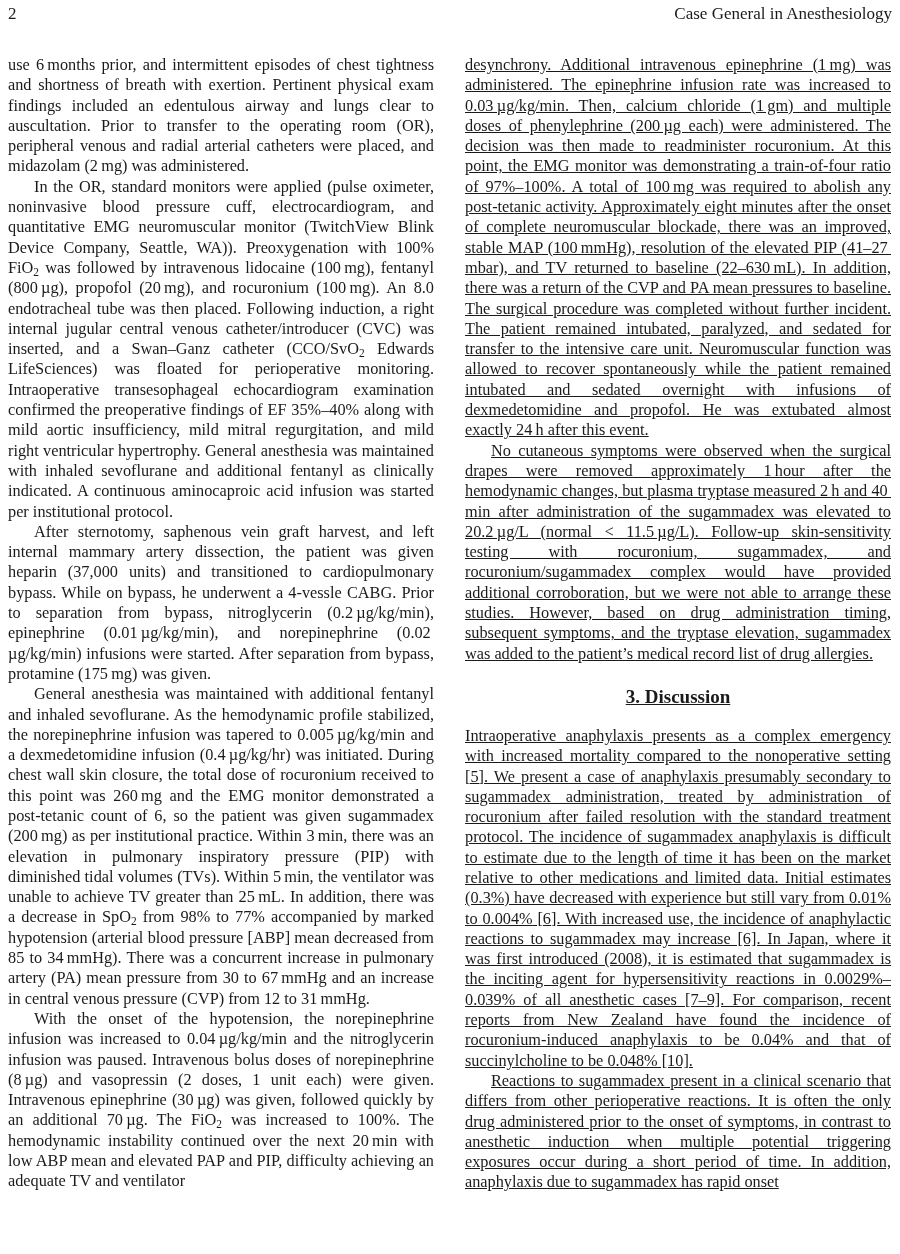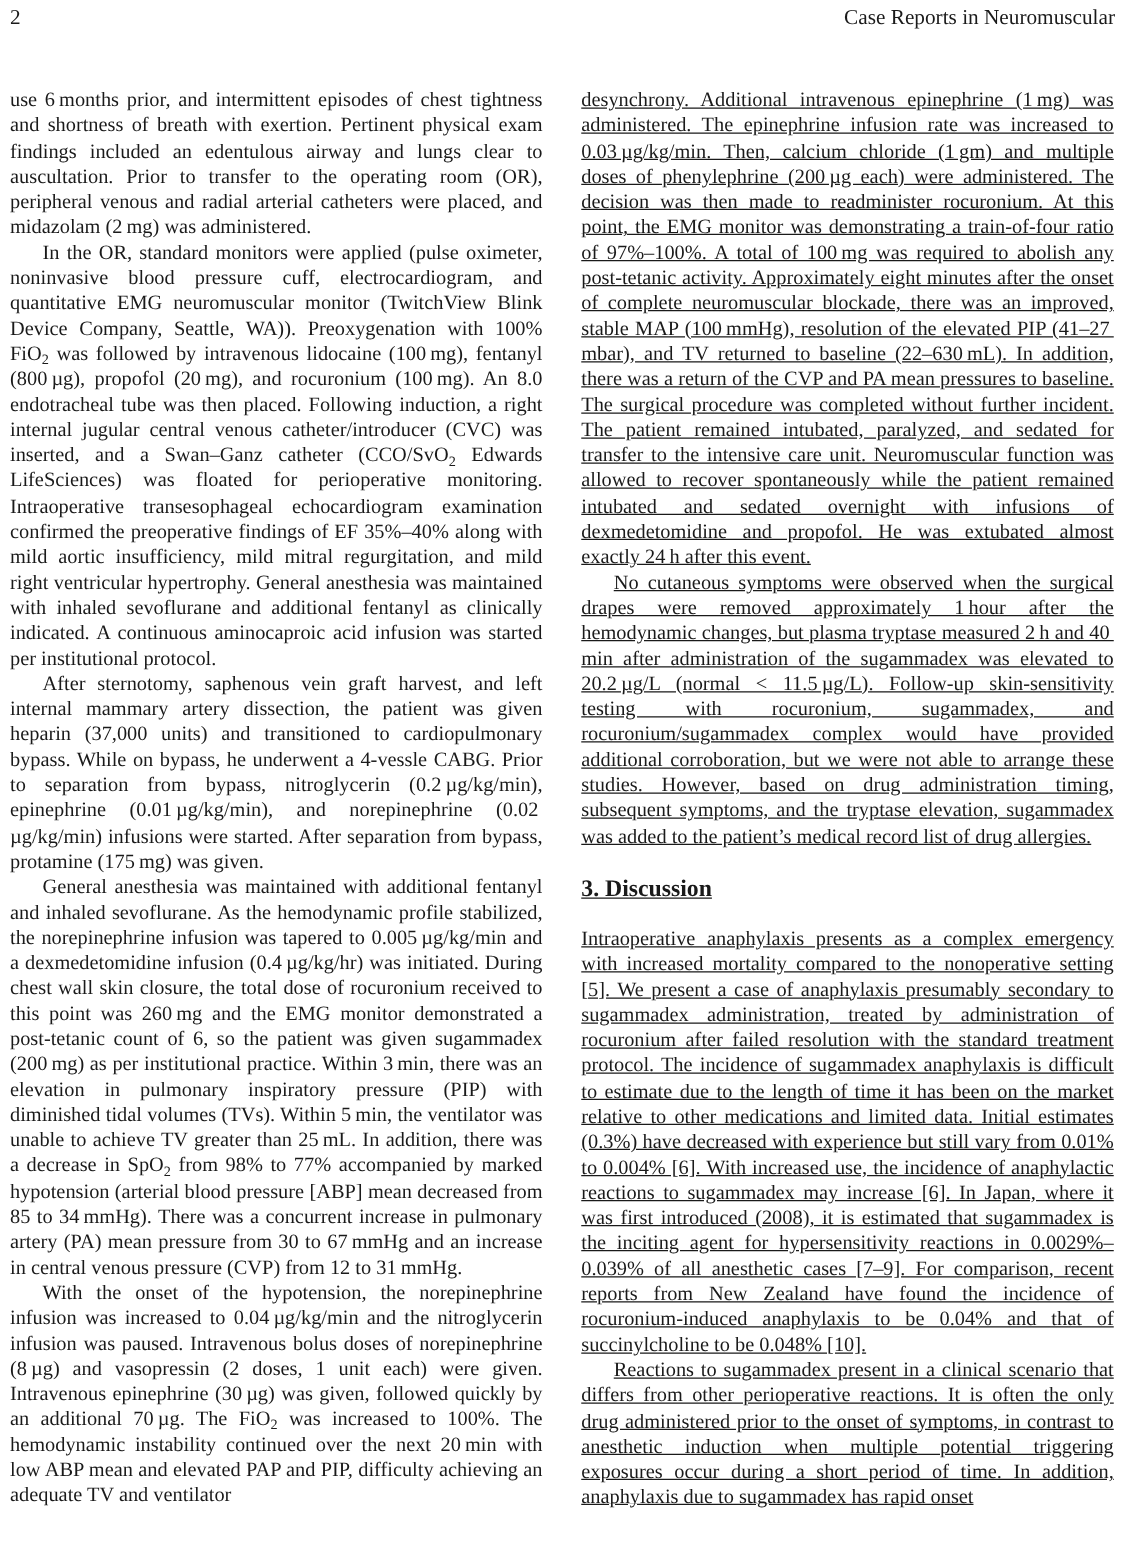--- a/index.html
+++ b/index.html
@@ -13,39 +13,39 @@
   }
   .page-number {
     position: absolute; left: 8px; top: 4px; font-size: 17px;
   }
   .journal-name {
     position: absolute; right: 8px; top: 4px; font-size: 17px;
   }
   .column {
     position: absolute; top: 55px; width: 426px;
     font-size: 16.3px; line-height: 20.3px;
-    text-align: justify; hyphens: auto; margin-top: 15px;
+    text-align: justify; hyphens: auto;
   }
   .col-left { left: 8px; }
   .col-right { left: 465px; text-decoration: underline; }
   .para { margin: 0; text-indent: 26px; }
   .para.noindent { text-indent: 0; }
   .section-heading {
     font-family: "Liberation Serif", "DejaVu Serif", serif;
     font-weight: bold; font-size: 19px; line-height: 22px;
-    margin: 22px 0 18px 0; text-align: left;
+    margin: 22px 0 18px 0; text-align: center;
   }
   sub { font-size: 0.7em; line-height: 0; vertical-align: -0.3em; }
 </style>
 </head>
 <body>
 
 <div class="page-header">
   <span class="page-number">2</span>
-  <span class="journal-name">Case Reports in Neuromuscular</span>
+  <span class="journal-name">Case General in Anesthesiology</span>
 </div>
 
 <div class="column col-left">
     <p class="para noindent" lang="en"><span>use 6 months prior, and intermittent episodes of chest tightness and shortness of breath with exertion. Pertinent physical exam findings included an edentulous airway and lungs clear to auscultation. Prior to transfer to the operating room (OR), peripheral venous and radial arterial catheters were placed, and midazolam (2 mg) was administered.</span></p>
     <p class="para" lang="en"><span>In the OR, standard monitors were applied (pulse oximeter, noninvasive blood pressure cuff, electrocardiogram, and quantitative EMG neuromuscular monitor (TwitchView Blink Device Company, Seattle, WA)). Preoxygenation with 100% FiO</span><sub>2</sub><span> was followed by intravenous lidocaine (100 mg), fentanyl (800 µg), propofol (20 mg), and rocuronium (100 mg). An 8.0 endotracheal tube was then placed. Following induction, a right internal jugular central venous catheter/introducer (CVC) was inserted, and a Swan–Ganz catheter (CCO/SvO</span><sub>2</sub><span> Edwards LifeSciences) was floated for perioperative monitoring. Intraoperative transesophageal echocardiogram examination confirmed the preoperative findings of EF 35%–40% along with mild aortic insufficiency, mild mitral regurgitation, and mild right ventricular hypertrophy. General anesthesia was maintained with inhaled sevoflurane and additional fentanyl as clinically indicated. A continuous aminocaproic acid infusion was started per institutional protocol.</span></p>
     <p class="para" lang="en"><span>After sternotomy, saphenous vein graft harvest, and left internal mammary artery dissection, the patient was given heparin (37,000 units) and transitioned to cardiopulmonary bypass. While on bypass, he underwent a 4-vessle CABG. Prior to separation from bypass, nitroglycerin (0.2 µg/kg/min), epinephrine (0.01 µg/kg/min), and norepinephrine (0.02 µg/kg/min) infusions were started. After separation from bypass, protamine (175 mg) was given.</span></p>
     <p class="para" lang="en"><span>General anesthesia was maintained with additional fentanyl and inhaled sevoflurane. As the hemodynamic profile stabilized, the norepinephrine infusion was tapered to 0.005 µg/kg/min and a dexmedetomidine infusion (0.4 µg/kg/hr) was initiated. During chest wall skin closure, the total dose of rocuronium received to this point was 260 mg and the EMG monitor demonstrated a post-tetanic count of 6, so the patient was given sugammadex (200 mg) as per institutional practice. Within 3 min, there was an elevation in pulmonary inspiratory pressure (PIP) with diminished tidal volumes (TVs). Within 5 min, the ventilator was unable to achieve TV greater than 25 mL. In addition, there was a decrease in SpO</span><sub>2</sub><span> from 98% to 77% accompanied by marked hypotension (arterial blood pressure [ABP] mean decreased from 85 to 34 mmHg). There was a concurrent increase in pulmonary artery (PA) mean pressure from 30 to 67 mmHg and an increase in central venous pressure (CVP) from 12 to 31 mmHg.</span></p>
     <p class="para" lang="en"><span>With the onset of the hypotension, the norepinephrine infusion was increased to 0.04 µg/kg/min and the nitroglycerin infusion was paused. Intravenous bolus doses of norepinephrine (8 µg) and vasopressin (2 doses, 1 unit each) were given. Intravenous epinephrine (30 µg) was given, followed quickly by an additional 70 µg. The FiO</span><sub>2</sub><span> was increased to 100%. The hemodynamic instability continued over the next 20 min with low ABP mean and elevated PAP and PIP, difficulty achieving an adequate TV and ventilator</span></p>
   </div>
 

